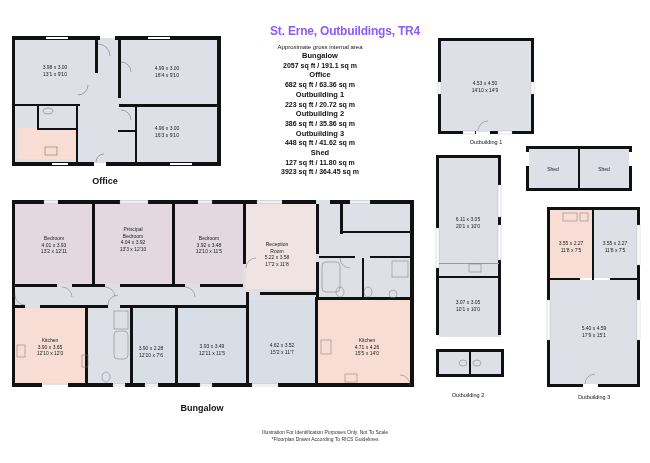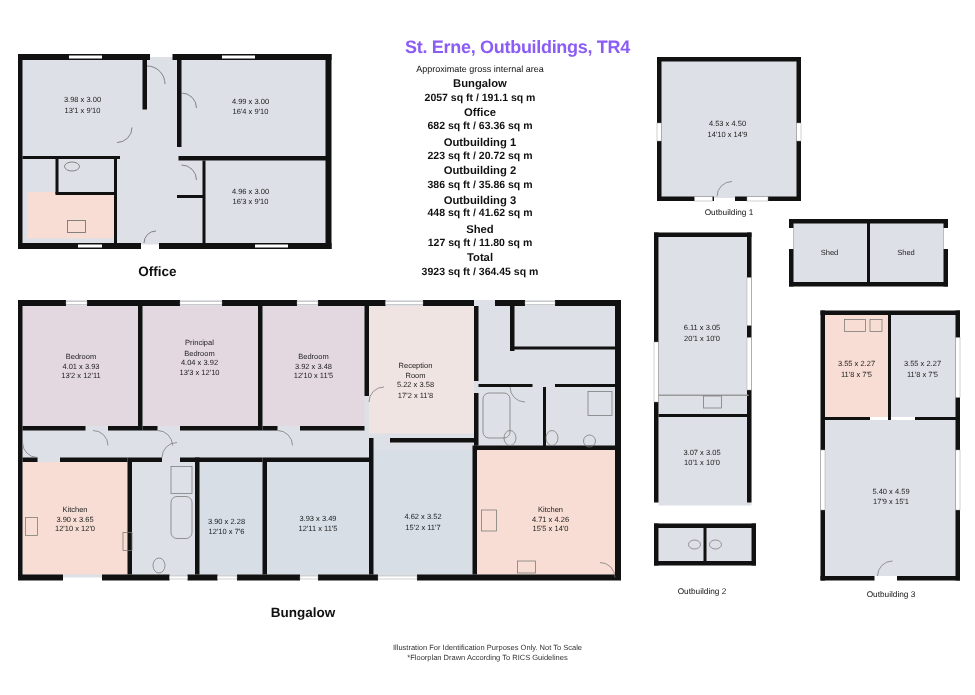--- a/index.html
+++ b/index.html
@@ -232,21 +232,20 @@
   <div class="nm">Office</div>
   <div class="vl">682 sq ft  /  63.36 sq m</div>
   <div class="nm">Outbuilding 1</div>
   <div class="vl">223 sq ft  /  20.72 sq m</div>
   <div class="nm">Outbuilding 2</div>
   <div class="vl">386 sq ft  /  35.86 sq m</div>
   <div class="nm">Outbuilding 3</div>
   <div class="vl">448 sq ft  /  41.62 sq m</div>
   <div class="nm">Shed</div>
   <div class="vl">127 sq ft  /  11.80 sq m</div>
-  <div class="nm">Total</div>
   <div class="vl">3923 sq ft  /  364.45 sq m</div>
 </div>
 
 <div class="lbl" style="left:55px;top:64px;">
   <div>3.98 x 3.00</div>
   <div>13'1 x 9'10</div>
 </div>
 <div class="lbl" style="left:167px;top:65px;">
   <div>4.99 x 3.00</div>
   <div>16'4 x 9'10</div>

